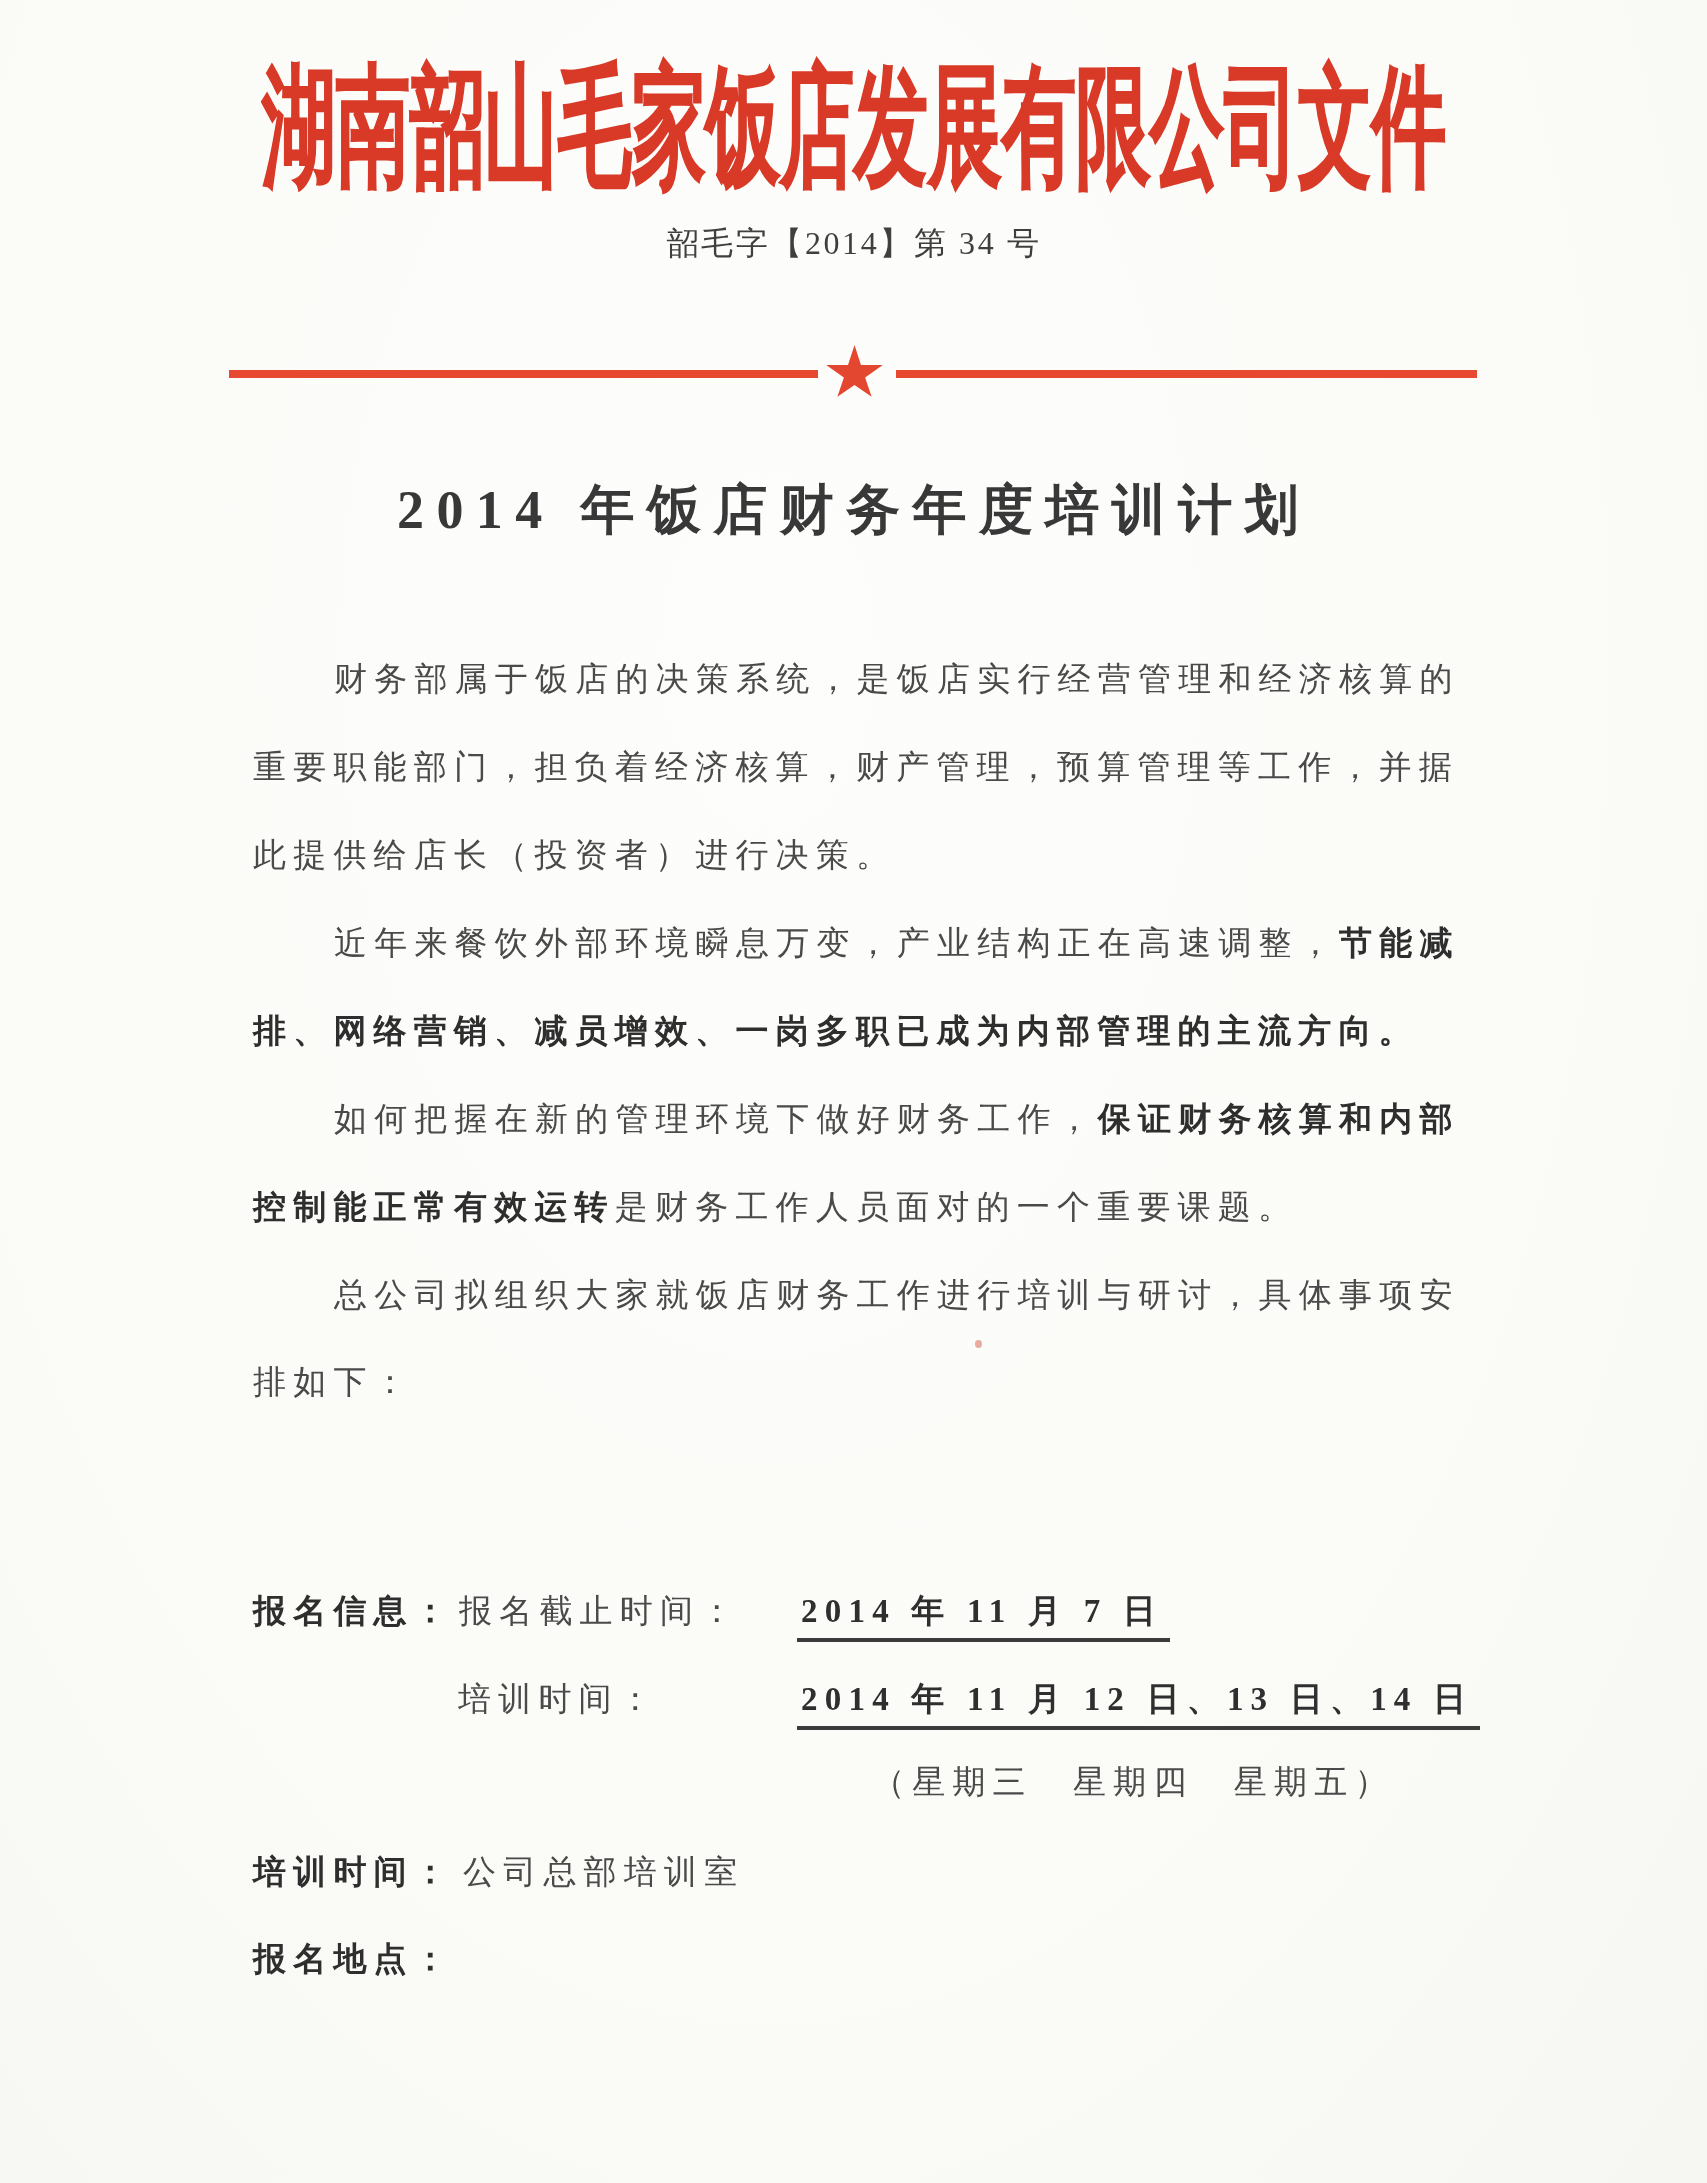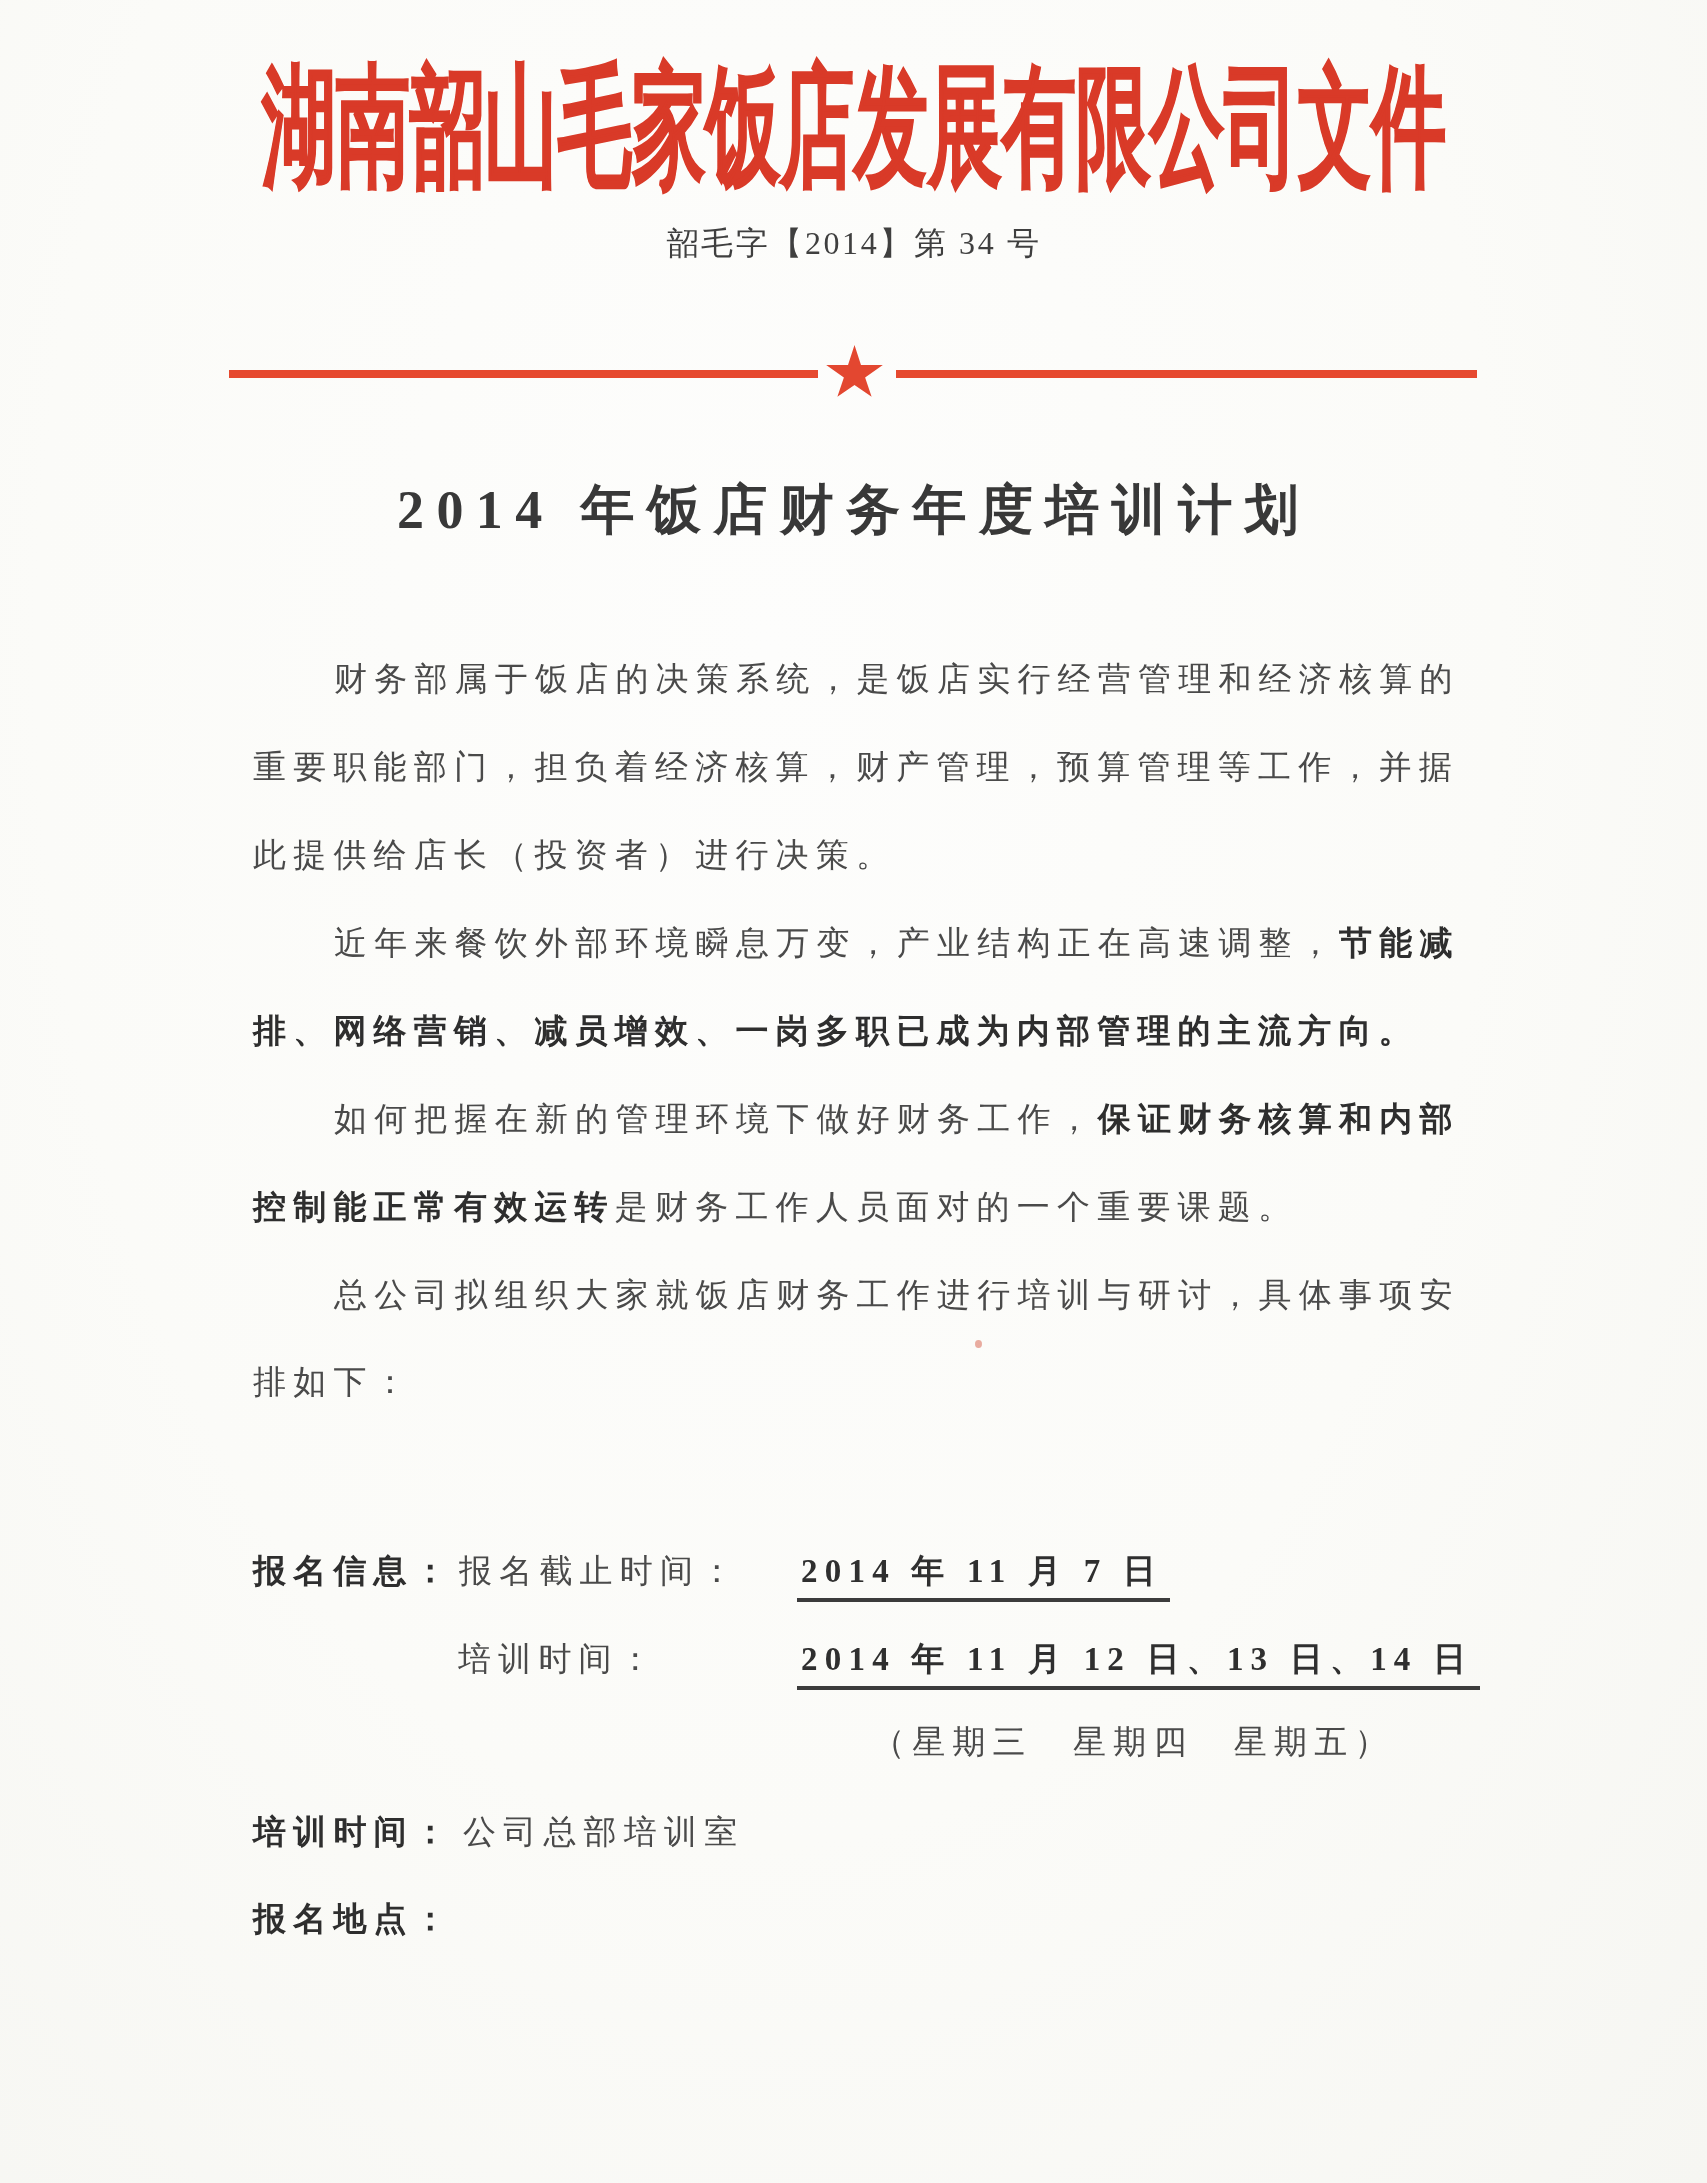--- a/index.html
+++ b/index.html
@@ -62,21 +62,21 @@
     font-size: 33px;
     letter-spacing: 7.2px;
     line-height: 1;
     color: #4a4a4a;
   }
   .indent { text-indent: 81px; }
   .b { font-weight: 700; color: #2e2e2e; }
 
   
   .inforow { left: 0; top: 0; width: 100%; height: 67px; font-size: 33px; letter-spacing: 7.2px; line-height: 1; }
-  .inforow span { position: absolute; white-space: nowrap; }
+  .inforow span { position: absolute; white-space: nowrap; margin-top: 40px; }
   .lbl { font-weight: 700; color: #2e2e2e; }
   .fld { color: #4a4a4a; }
   .val-u {
     font-weight: 700; color: #2f2f2f;
     border-bottom: 4.7px solid #3c3c3c;
     padding: 0 7.2px 10.3px 4.1px;
   }
   .note { color: #4a4a4a; }
 
   .speck { position: absolute; left: 975px; top: 1340px; width: 7.2px; height: 8.3px;

